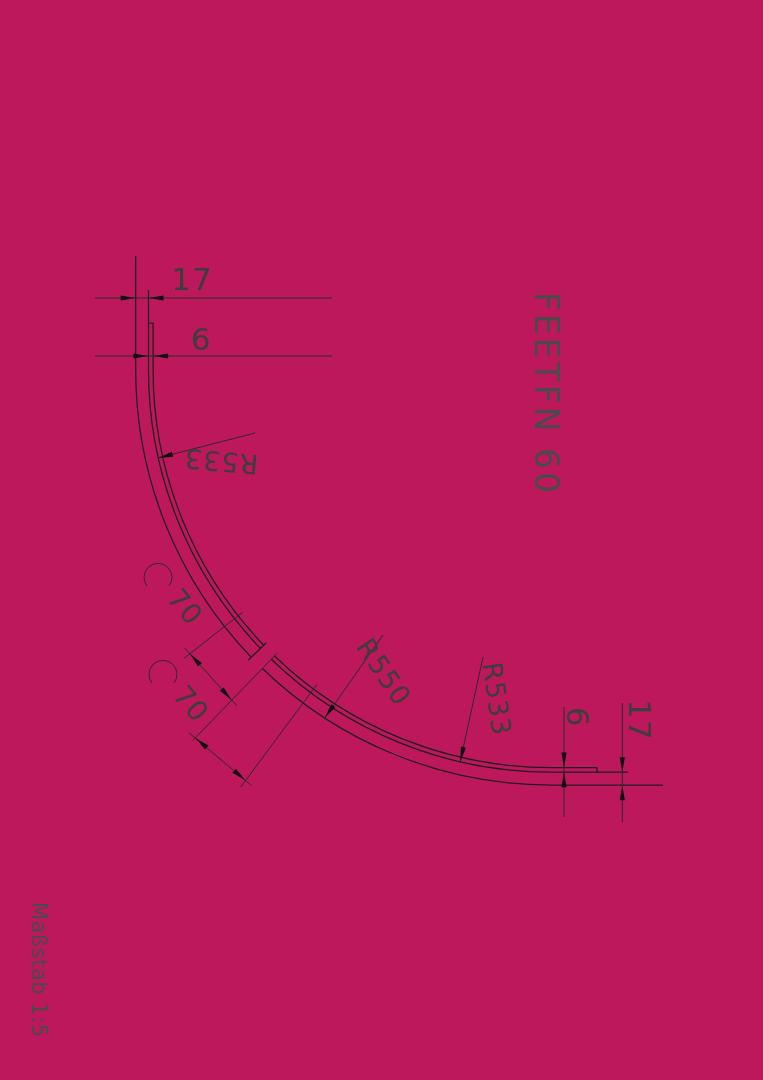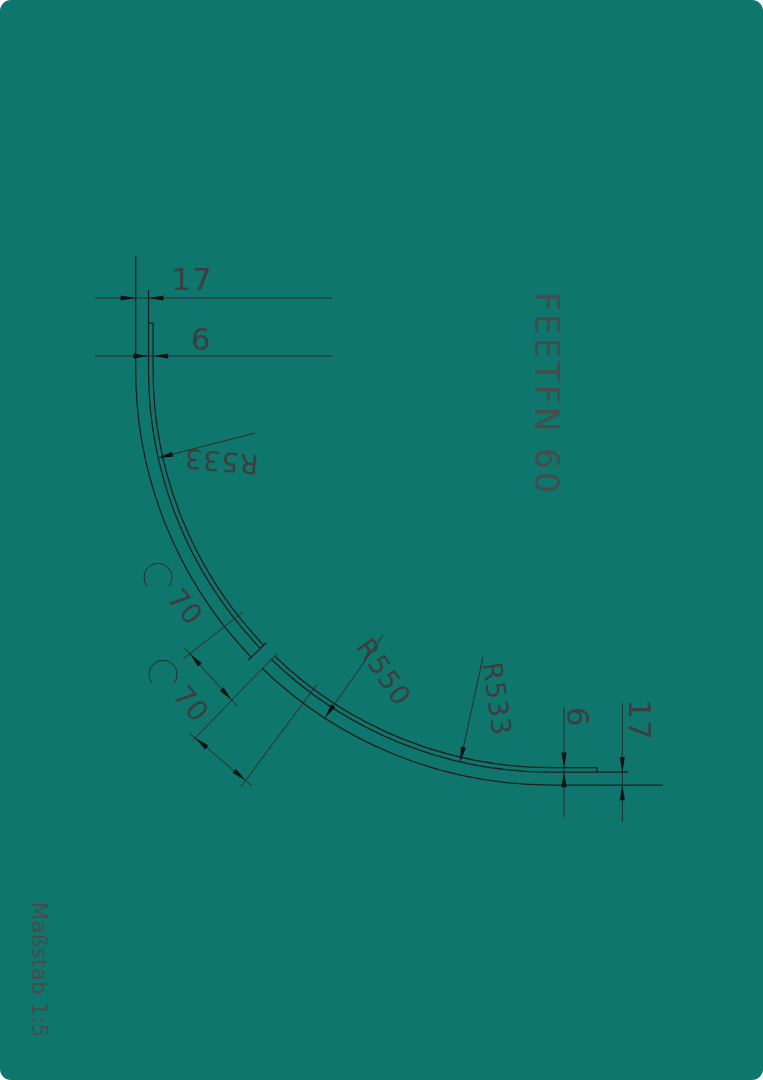--- a/index.html
+++ b/index.html
@@ -8,22 +8,21 @@
     background: #ffffff;
     width: 763px;
     height: 1080px;
     overflow: hidden;
     font-family: "DejaVu Sans", sans-serif;
   }
   .sheet {
     position: relative;
     width: 763px;
     height: 1080px;
-    background: #0f766e;
-    border-radius: 11px;
+    background: #be185d;
   }
   svg text {
     fill: #3d3d3d;
     font-family: "DejaVu Sans", sans-serif;
     font-weight: 400;
   }
   .part-line {
     fill: none;
     stroke: #1e1e1e;
     stroke-width: 1.25;

